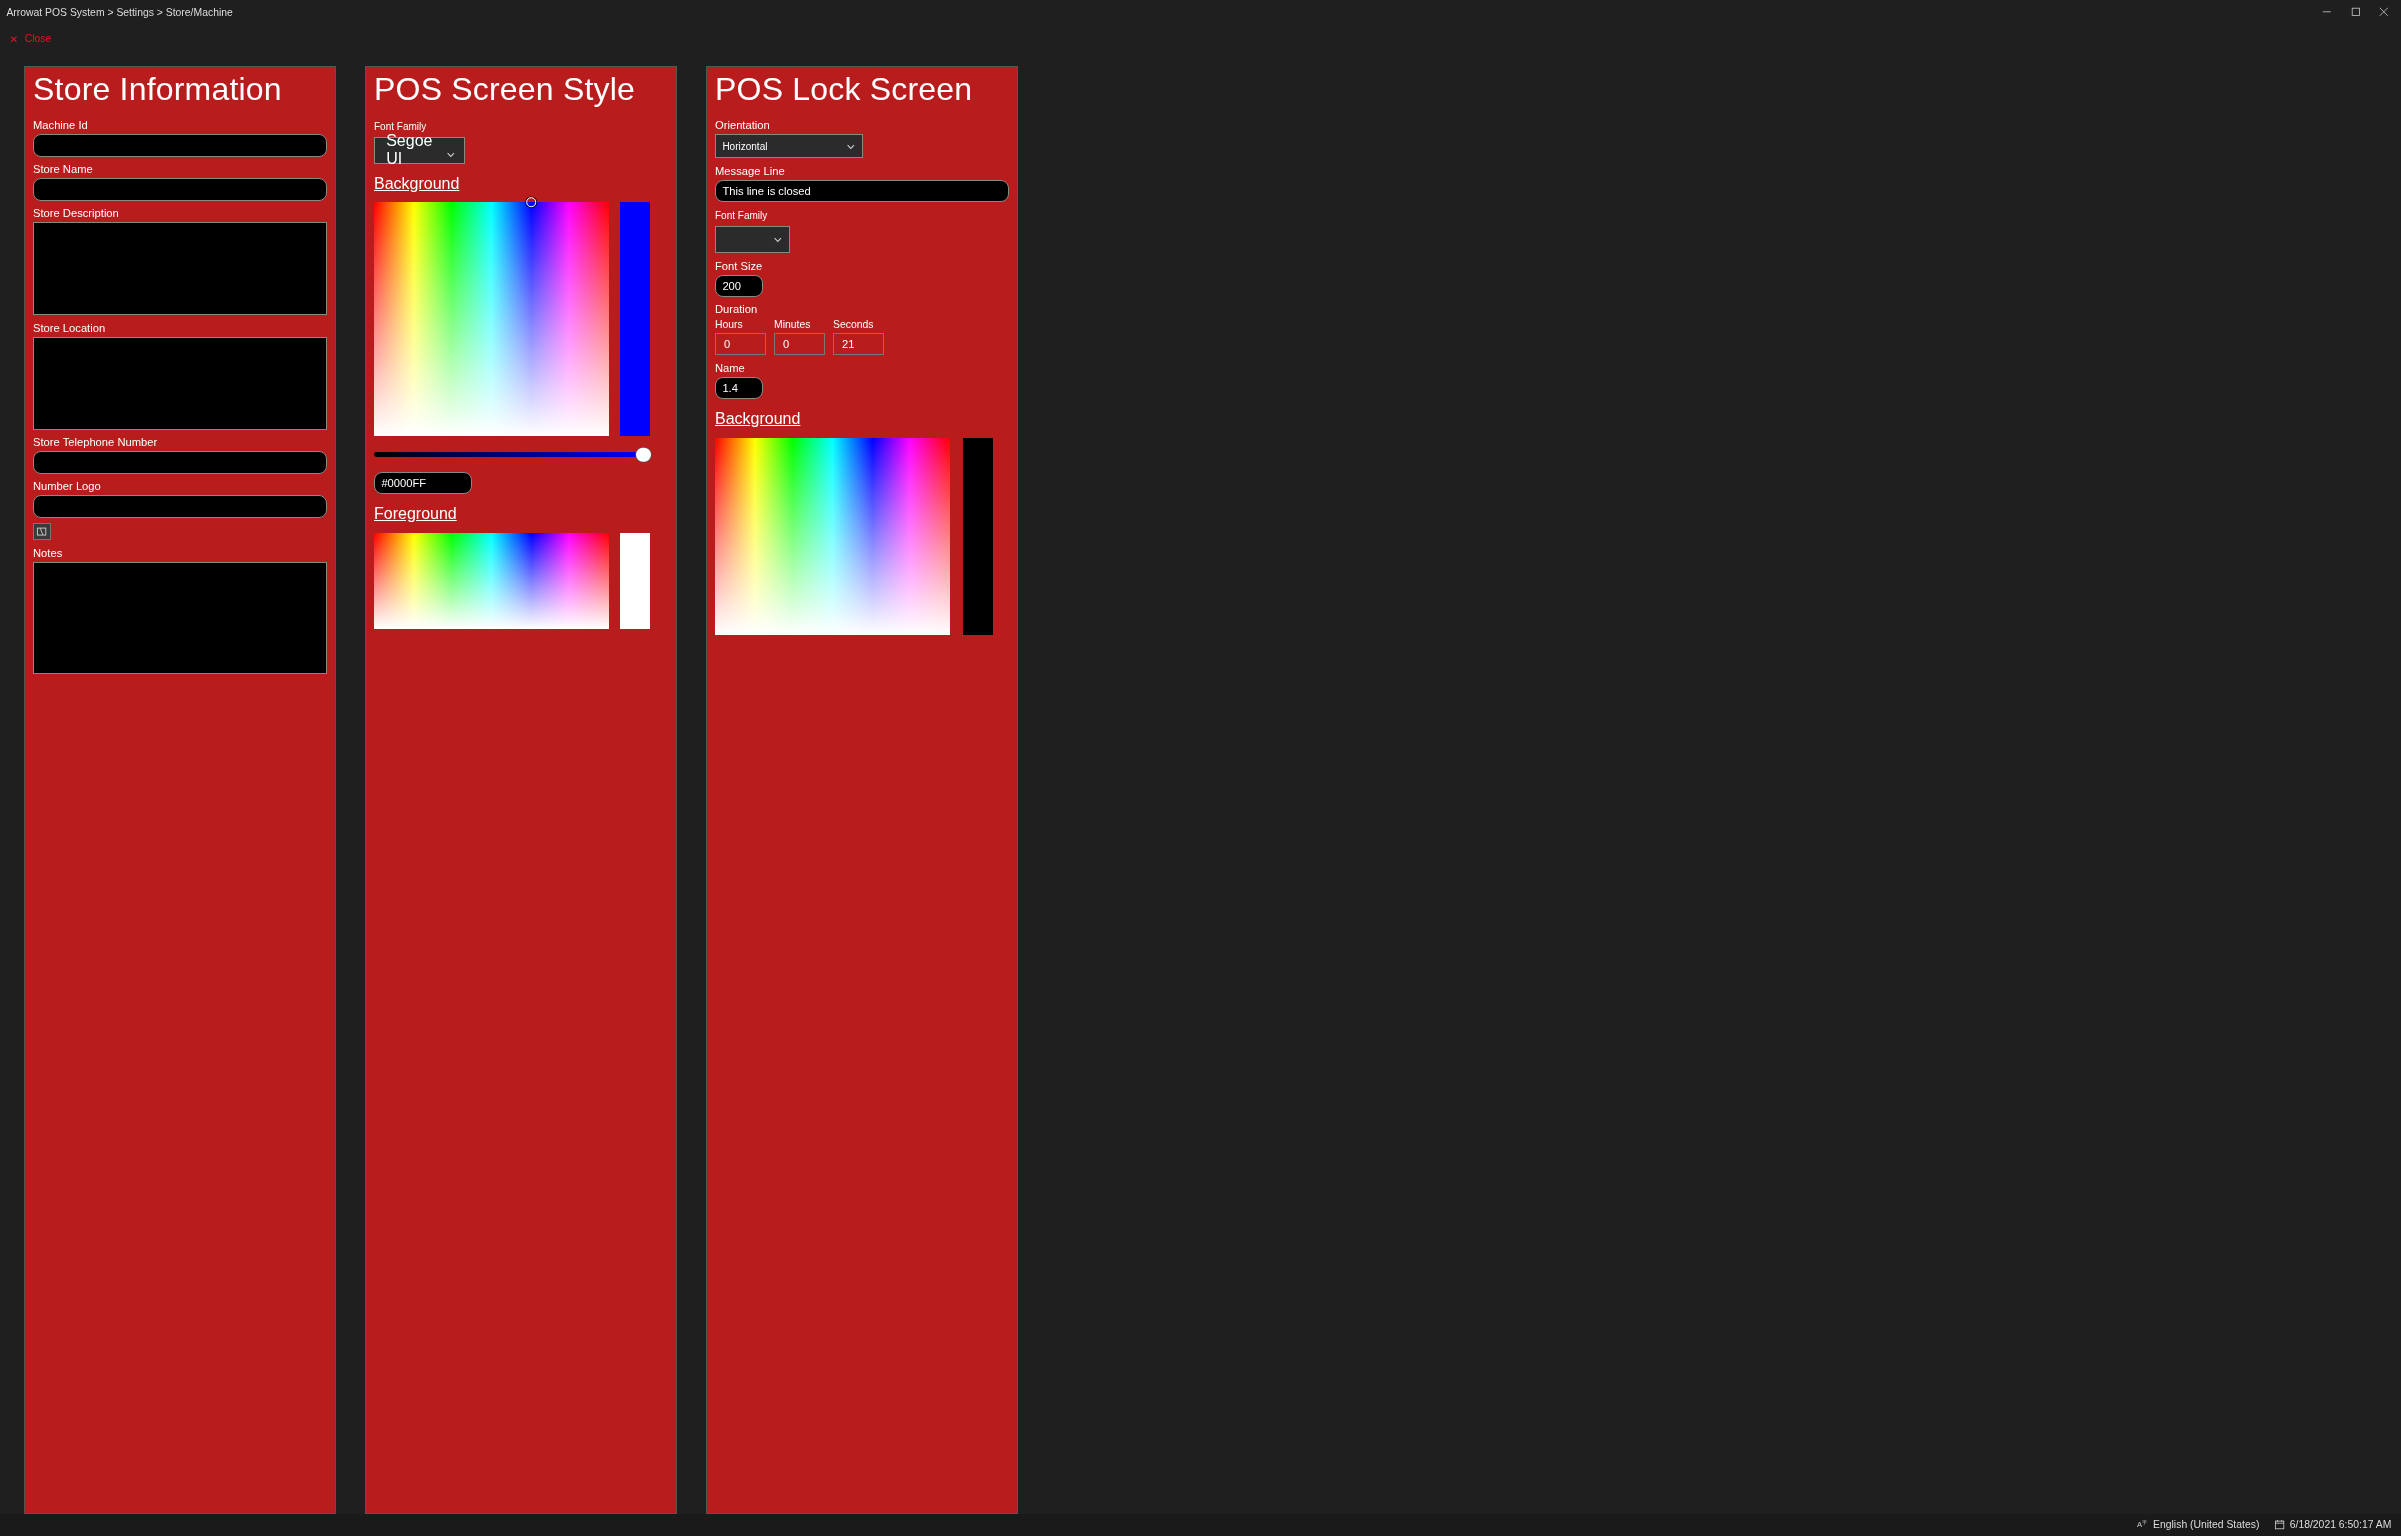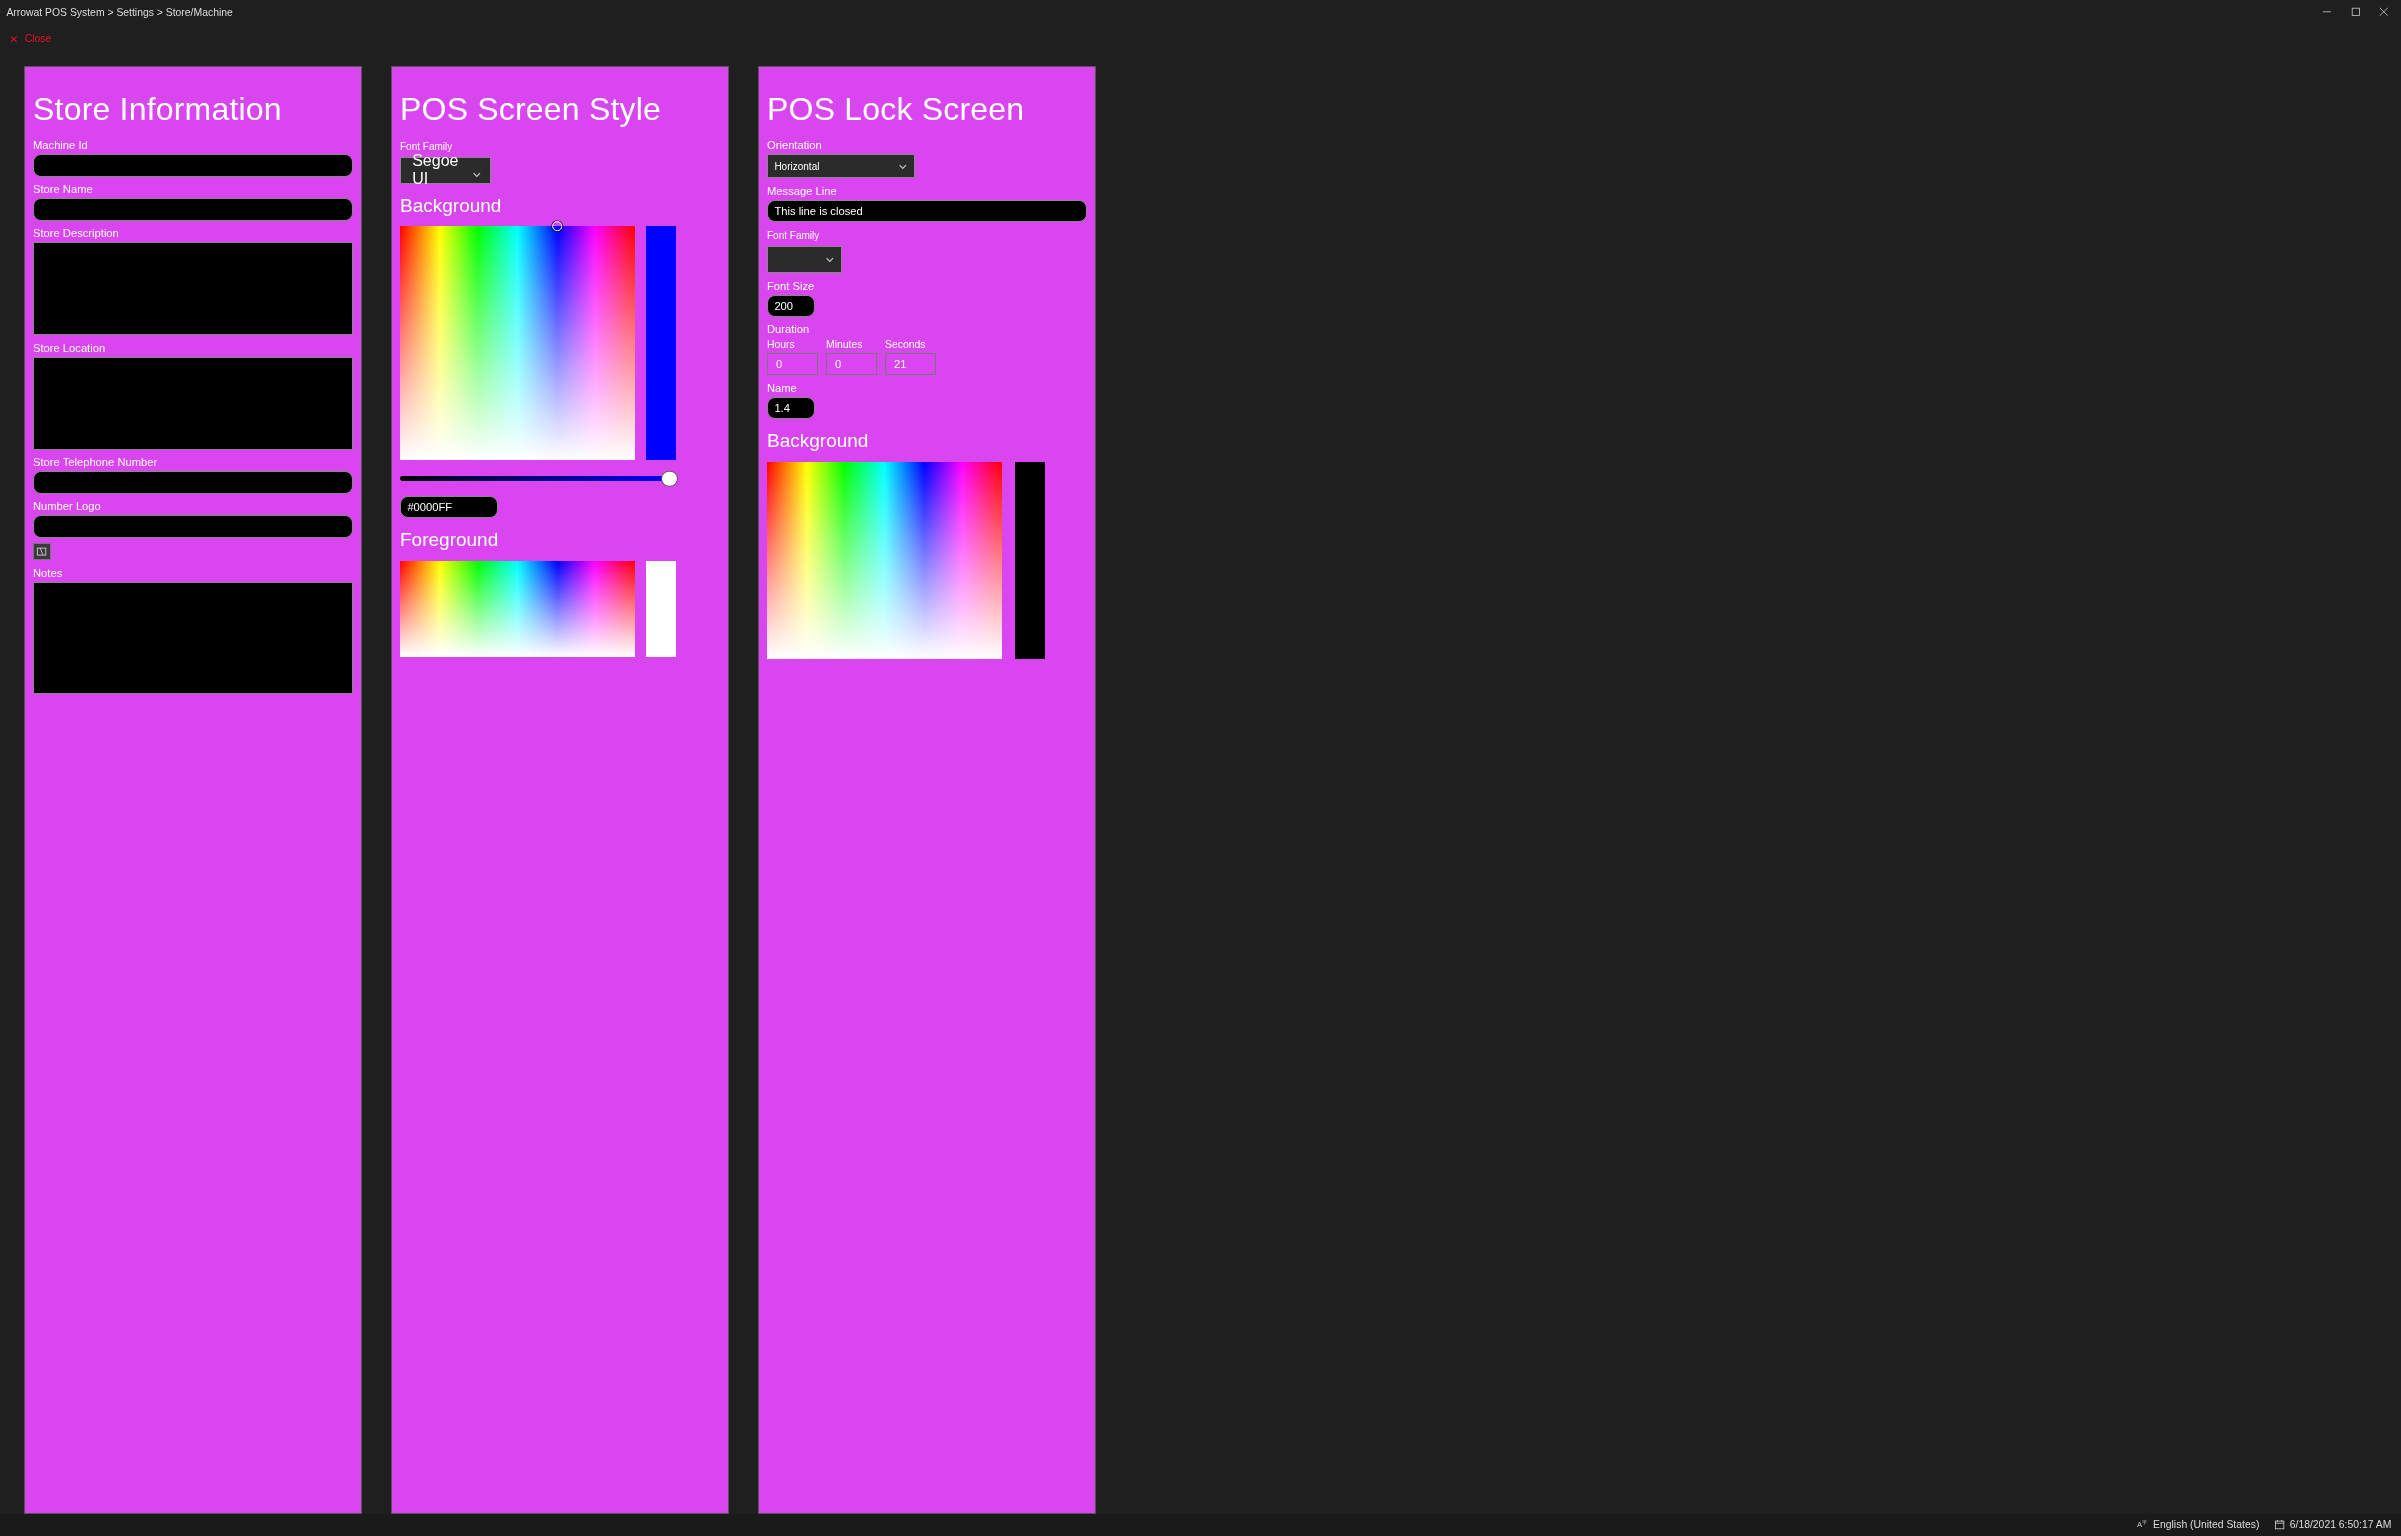--- a/index.html
+++ b/index.html
@@ -43,26 +43,26 @@
   .content {
     position:absolute;
     top: 53px; bottom: 22.4px; left:0; right:0;
     padding: 12.8px 24px 0 24px;
     display:flex;
     gap: 29px;
     overflow:hidden;
   }
 
   .panel {
-    width: 338px;
+    width: 312px;
     border: 0.8px solid #555;
-    background: #d946ef;
+    background: #b91c1c;
     display:flex;
     flex-direction:column;
-    padding: 21px 8px 8px 8px;
+    padding: 1px 8px 8px 8px;
   }
   .panel h1 {
     font-weight: 300;
     font-size: 32px;
     margin: 3.2px 0 4.8px 0;
     letter-spacing: 0.2px;
   }
   label.field-label {
     font-size: 11.2px;
     margin-top: 6.4px;
@@ -102,21 +102,21 @@
     cursor:pointer;
     font-size:10px;
   }
   .select.big { font-size: 16px; padding: 4.8px 8px 4.8px 11.2px; border-width:0.8px; border-color:#888; }
   .select .chev { width:9.6px; height:9.6px; }
   .select .chev svg { width:9.6px; height:9.6px; stroke:#ccc; stroke-width:1.4; fill:none; }
   .select.medium { width:148px; height:24px; }
   .select.wmed { width:91px; height:27px; }
   .select.wsmall { width:75px; height:27px; }
 
-  .section-title { font-size:19px; font-weight:400; margin-top:11.2px; margin-bottom:4.8px; }
+  .section-title { font-size:16px; font-weight:400; margin-top:11.2px; margin-bottom:4.8px;text-decoration:underline; }
   .sub-title { font-size:10px; font-weight:400; margin-top:8px; margin-bottom:4.8px; }
 
   .color-area {
     display:flex; gap:11.2px; margin-top:4.8px;
   }
   .spectrum {
     position:relative;
     width: 235px; height: 234px;
     background:
       linear-gradient(to top, #fff, rgba(255,255,255,0)),

